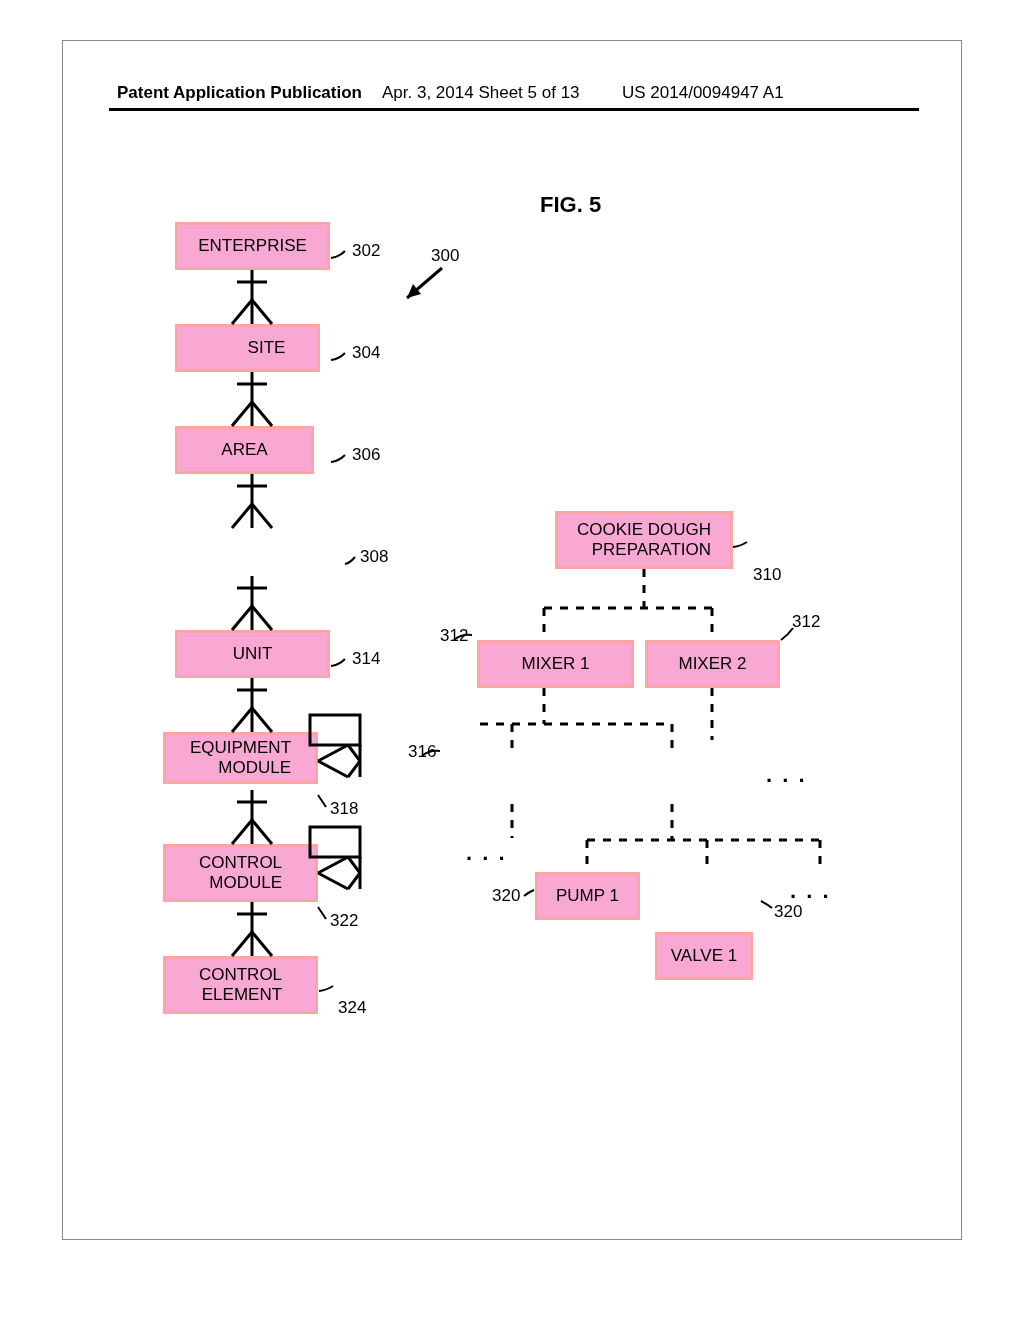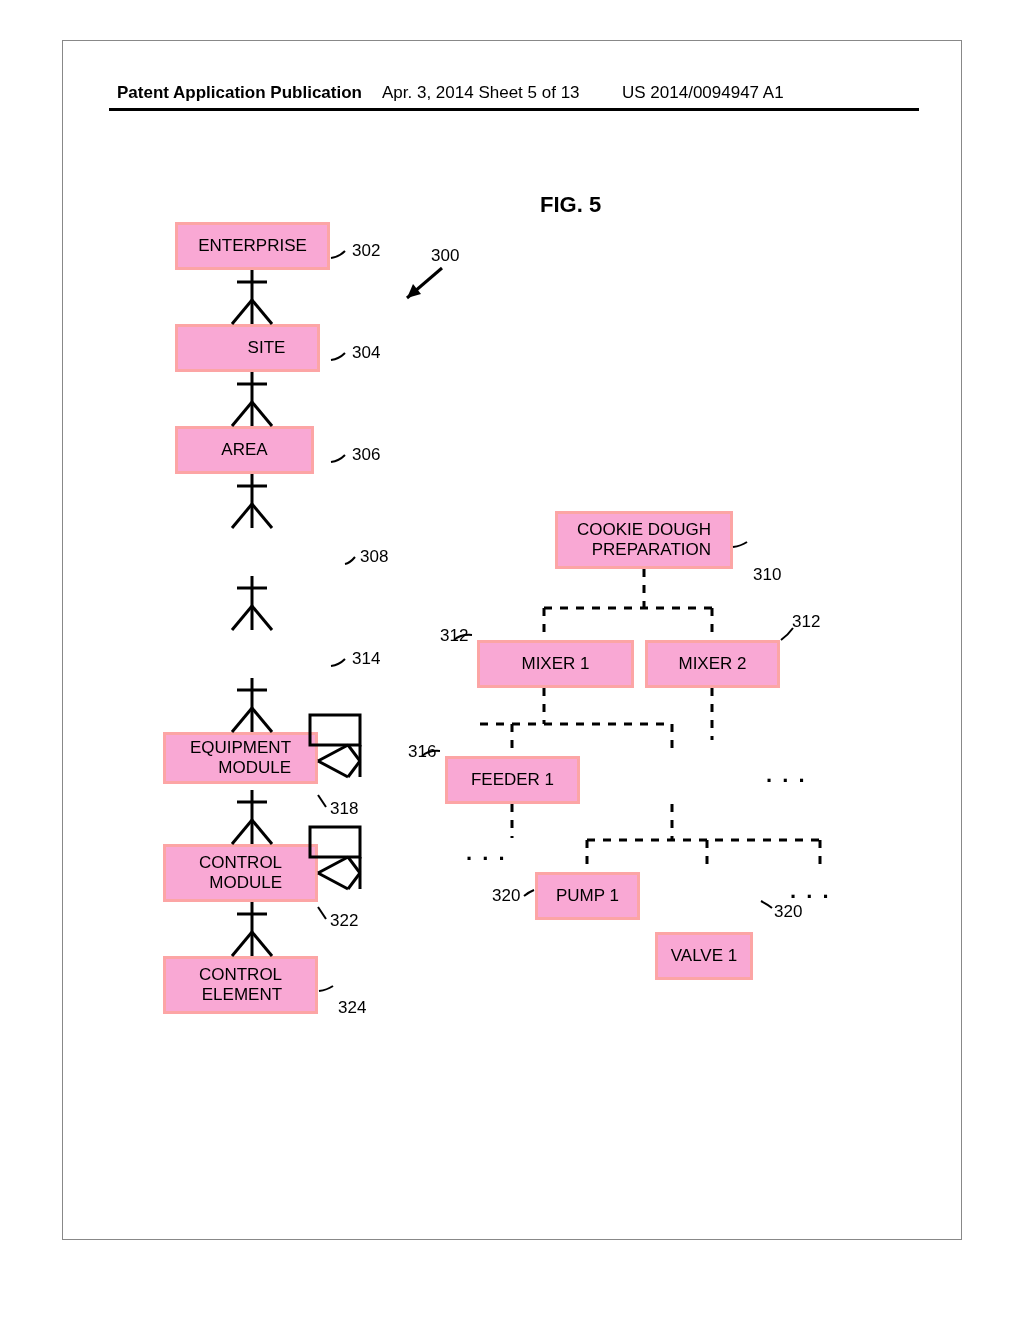--- a/index.html
+++ b/index.html
@@ -42,20 +42,21 @@
   <div class="reflabel" style="left:352px; top:241px;">302</div>
 
   <div class="box" style="left:175px; top:324px; width:145px; height:48px;padding-left:38px;">SITE</div>
   <div class="reflabel" style="left:352px; top:343px;">304</div>
 
   <div class="box" style="left:175px; top:426px; width:139px; height:48px;">AREA</div>
   <div class="reflabel" style="left:352px; top:445px;">306</div>
 
   <div class="reflabel" style="left:360px; top:547px;">308</div>
 
+  <div class="box" style="left:175px; top:630px; width:155px; height:48px;">UNIT</div>
   <div class="reflabel" style="left:352px; top:649px;">314</div>
 
   <div class="box" style="left:163px; top:732px; width:155px; height:52px; white-space:pre;">EQUIPMENT
 MODULE</div>
   <div class="reflabel" style="left:330px; top:799px;">318</div>
 
   <div class="box" style="left:163px; top:844px; width:155px; height:58px; white-space:pre;">CONTROL
 MODULE</div>
   <div class="reflabel" style="left:330px; top:911px;">322</div>
 
@@ -134,21 +135,20 @@
 
   <div class="box" style="left:555px; top:511px; width:178px; height:58px; white-space:pre;">COOKIE DOUGH
 PREPARATION</div>
   <div class="reflabel" style="left:753px; top:532px;margin-top:33px;">310</div>
 
   <div class="box" style="left:477px; top:640px; width:157px; height:48px;">MIXER 1</div>
   <div class="box" style="left:645px; top:640px; width:135px; height:48px;">MIXER 2</div>
   <div class="reflabel" style="left:440px; top:626px;">312</div>
   <div class="reflabel" style="left:792px; top:612px;">312</div>
 
-  <div class="box" style="left:445px; top:756px; width:135px; height:48px;">FEEDER 1</div>
   <div class="reflabel" style="left:408px; top:742px;">316</div>
 
   <div class="box" style="left:535px; top:872px; width:105px; height:48px;">PUMP 1</div>
   <div class="box" style="left:655px; top:904px; width:98px; height:48px;margin-top:28px;">VALVE 1</div>
   <div class="reflabel" style="left:492px; top:886px;">320</div>
   <div class="reflabel" style="left:774px; top:902px;">320</div>
 
   <div class="ellipsis" style="left:766px; top:762px;">. . .</div>
   <div class="ellipsis" style="left:466px; top:840px;">. . .</div>
   <div class="ellipsis" style="left:790px; top:878px;">. . .</div>

